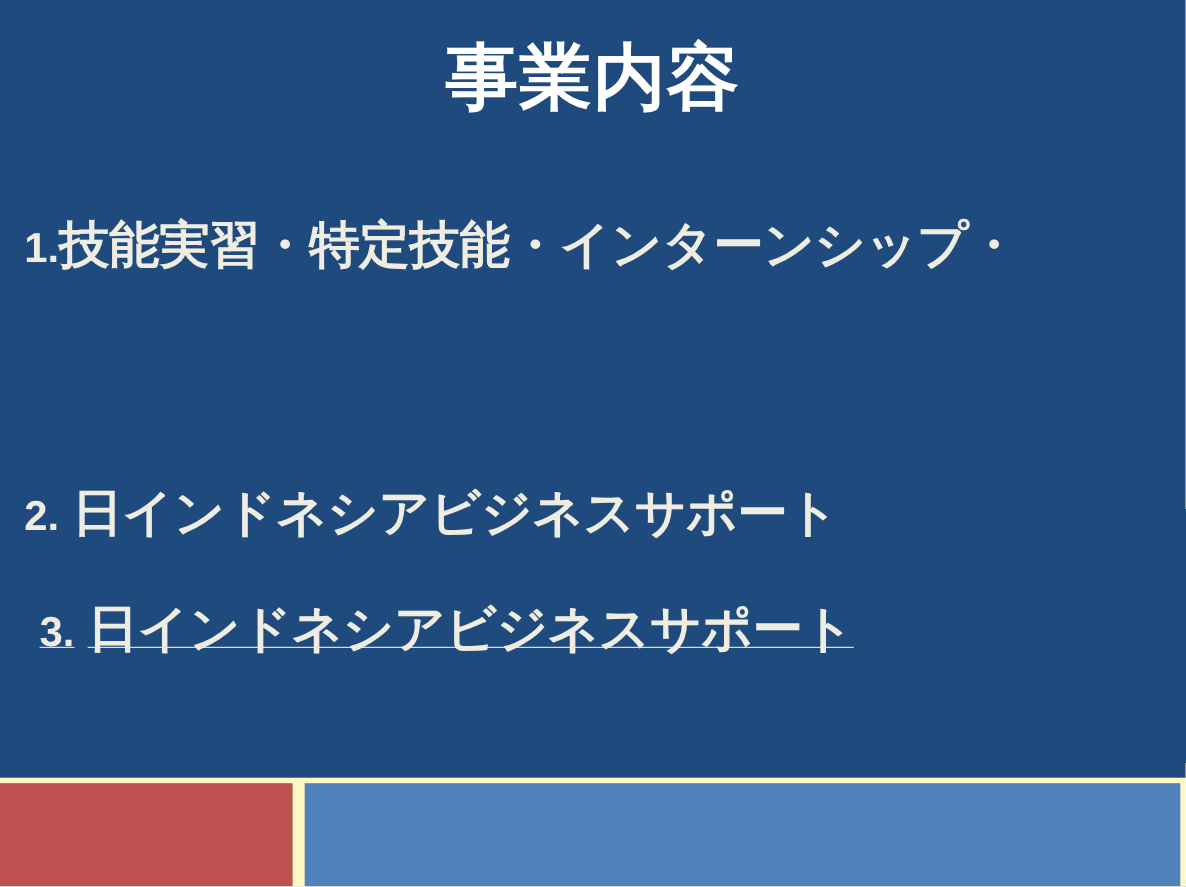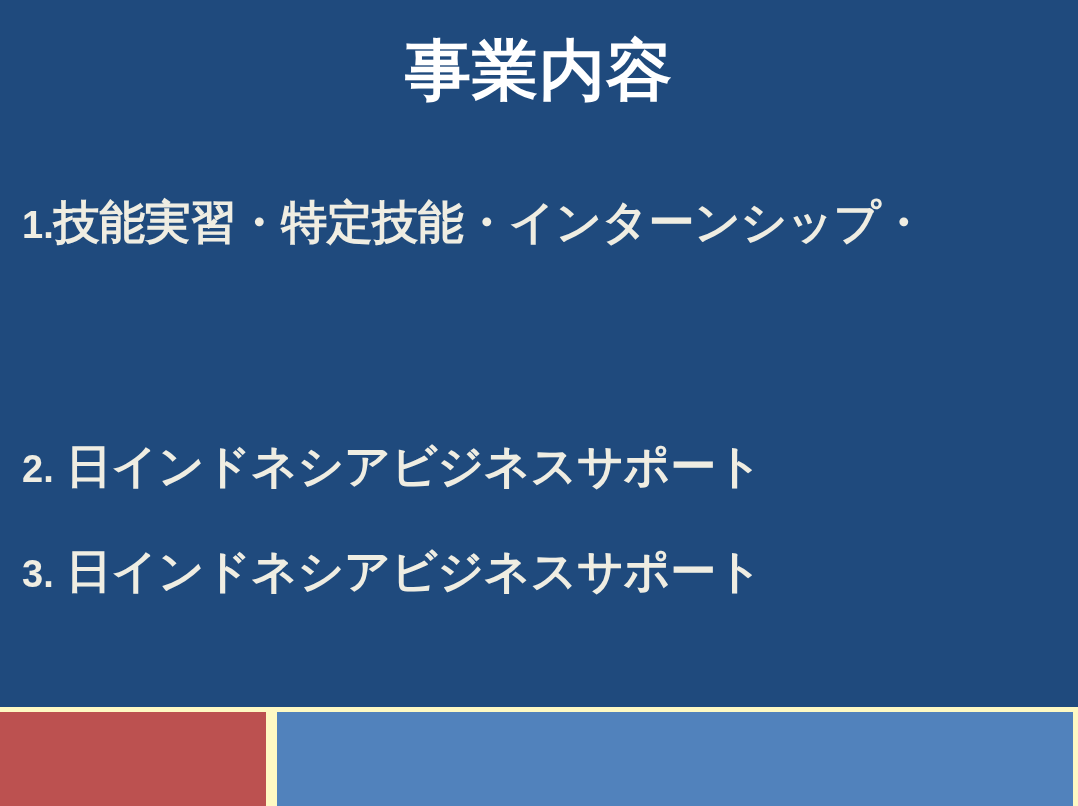--- a/index.html
+++ b/index.html
@@ -90,23 +90,24 @@
 
   
   .item-2 {
     position: absolute;
     left: 22px;
     top: 244px;
     white-space: nowrap;
   }
   .item-3 {
     position: absolute;
-    left: 22px;
+    left: 36px;
     top: 349px;
     white-space: nowrap;
+    text-decoration: underline;
   }
   .item-2 .marker,
   .item-3 .marker {
     margin-right: 12px;
   }
 
   
   .bar {
     position: absolute;
     bottom: 0;

